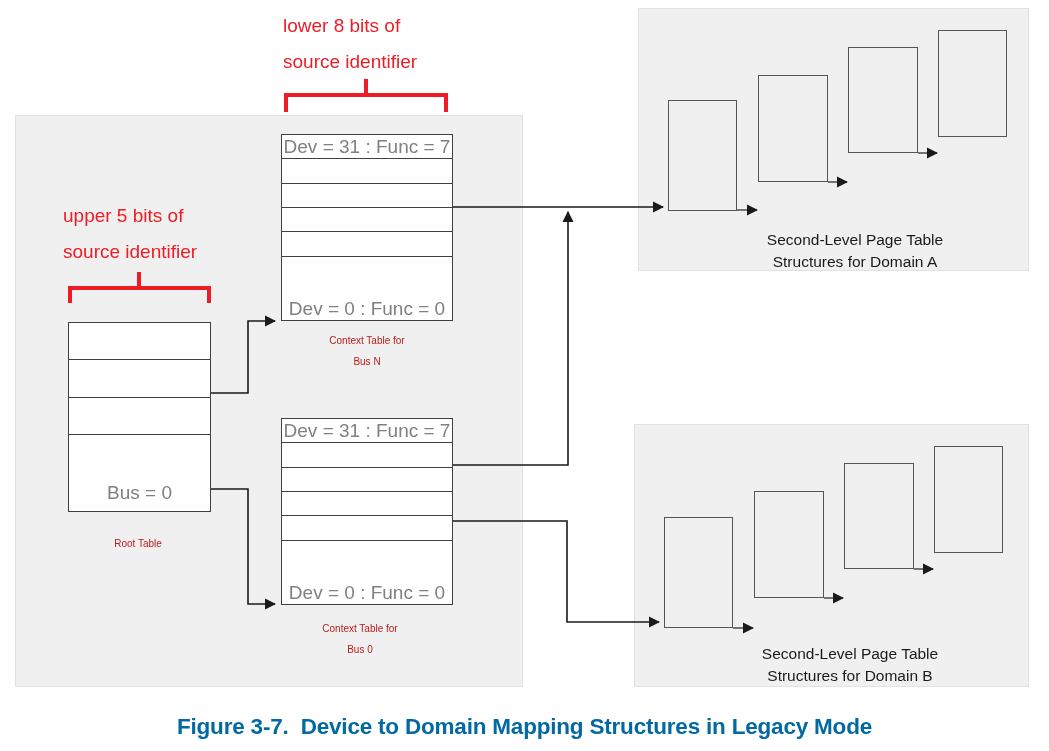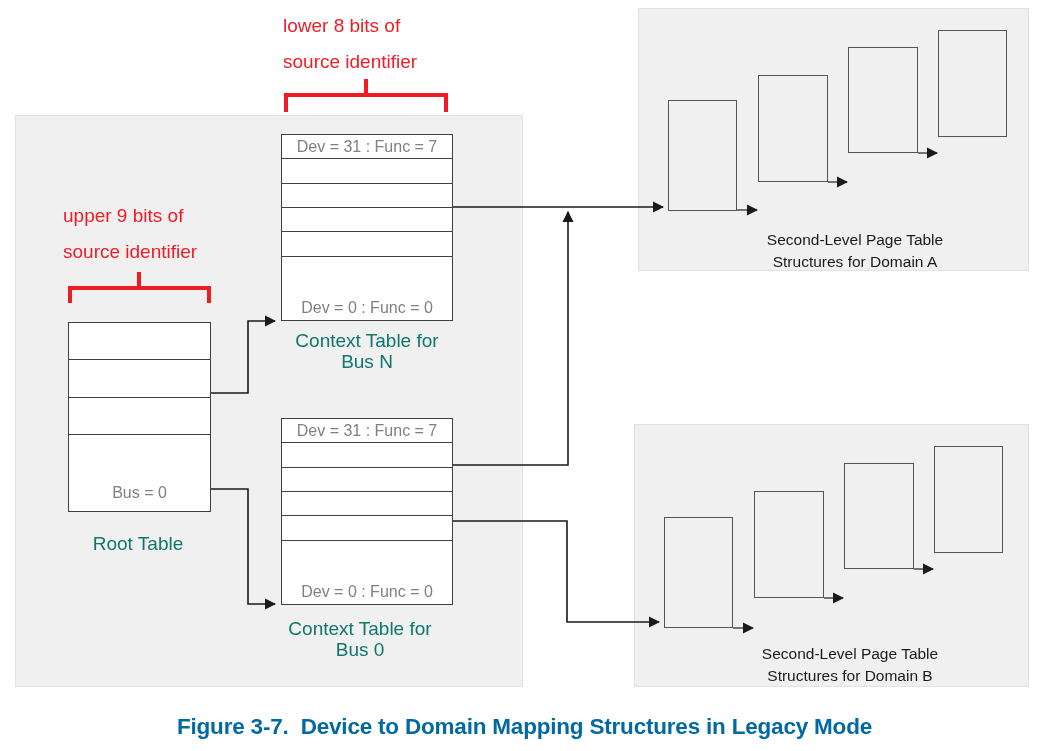--- a/index.html
+++ b/index.html
@@ -39,36 +39,36 @@
     flex-direction: column;
   }
   .trow {
     flex: 1 1 0;
     box-sizing: border-box;
     border-bottom: 1.5px solid #404040;
     display: flex;
     align-items: center;
     justify-content: center;
     color: #808080;
-    font-size: 16px;
+    font-size: 19px;
     line-height: 1;
     white-space: nowrap;
   }
   .trow:last-child { border-bottom: none; margin-top: 40px; }
 
   #root-table { left: 68px; top: 322px; width: 143px; height: 190px; }
   #ctx-table-n { left: 281px; top: 134px; width: 172px; height: 187px; }
   #ctx-table-0 { left: 281px; top: 418px; width: 172px; height: 187px; }
 
   
   .table-caption {
     position: absolute;
     text-align: center;
-    color: #0f766e;
-    font-size: 19px;
+    color: #b91c1c;
+    font-size: 10px;
     line-height: 21px;
     white-space: pre-line;
   }
   #root-table-caption { left: 38px;  top: 533px; width: 200px; }
   #ctx-n-caption     { left: 267px; top: 330px; width: 200px; }
   #ctx-0-caption     { left: 260px; top: 618px; width: 200px; }
 
   
   .annot-text {
     position: absolute;
@@ -134,21 +134,21 @@
 <body>
 
 <div id="canvas">
 
   <div class="panel" id="panel-left"></div>
   <div class="panel" id="panel-domain-a"></div>
   <div class="panel" id="panel-domain-b"></div>
 
   <div class="annot-text" id="annot-lower-text">lower 8 bits of
 source identifier</div>
-  <div class="annot-text" id="annot-upper-text">upper 9 bits of
+  <div class="annot-text" id="annot-upper-text">upper 5 bits of
 source identifier</div>
 
   <div class="table" id="root-table">
     <div class="trow"></div>
     <div class="trow"></div>
     <div class="trow"></div>
     <div class="trow">Bus = 0</div>
   </div>
   <div class="table-caption" id="root-table-caption">Root Table</div>
 

